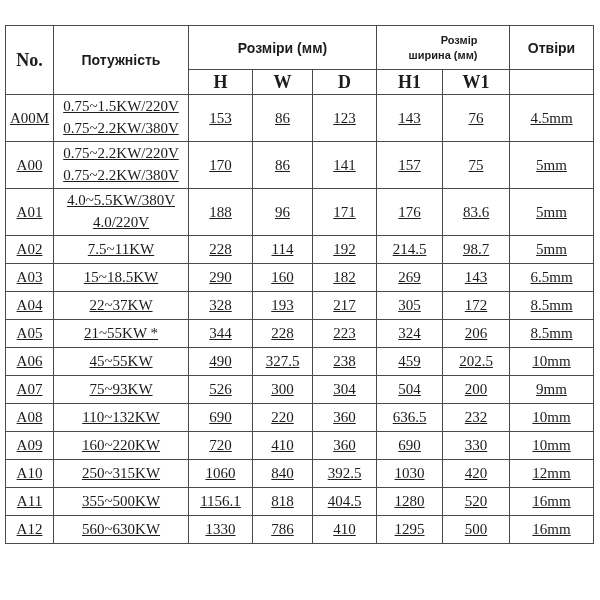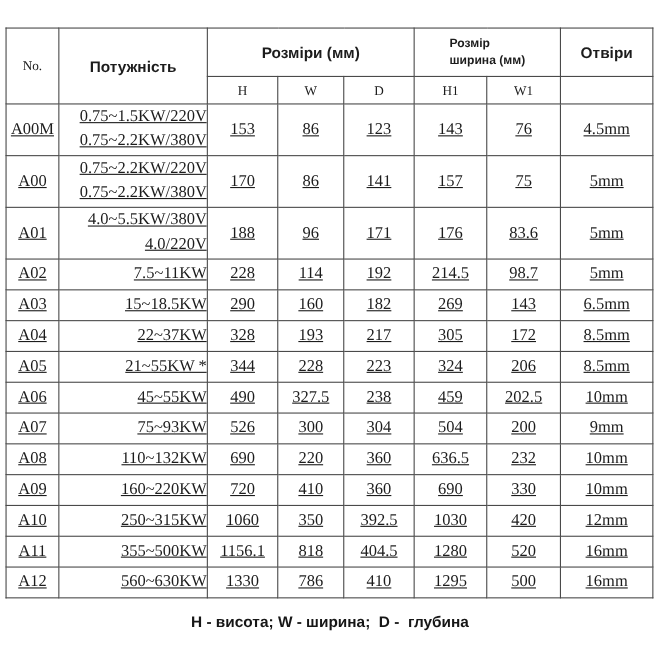--- a/index.html
+++ b/index.html
@@ -38,34 +38,34 @@
   tbody tr { height: 28px; text-decoration: underline; }
   tbody tr.tall { height: 47px; }
 
   .sans {
     font-family: "Liberation Sans", sans-serif;
     font-weight: bold;
     font-size: 14px;
   }
   .serif {
     font-family: "Liberation Serif", serif;
-    font-weight: normal;
-    font-size: 12px;
+    font-weight: bold;
+    font-size: 18px;
   }
   th.mount { font-size: 11px; }
   .mount-inner {
     display: inline-block;
-    text-align: left;
+    text-align: right;
     line-height: 1.35;
   }
   td.serifcell {
     font-family: "Liberation Serif", serif;
     font-size: 15px;
   }
-  td.power-cell div { line-height: 1.45; text-align: right; }
+  td.power-cell div { line-height: 1.45; }
 
   .footer {
     position: absolute;
     left: 0;
     top: 557px;
     width: 600px;
     text-align: center;
     font-family: "Liberation Sans", sans-serif;
     font-weight: bold;
     font-size: 14px;
@@ -246,21 +246,21 @@
             <td class="serifcell">690</td>
             <td class="serifcell">330</td>
             <td class="serifcell">10mm</td>
           </tr>
           <tr>
             <td class="serifcell">A10</td>
             <td class="serifcell power-cell">
               <div>250~315KW</div>
             </td>
             <td class="serifcell">1060</td>
-            <td class="serifcell">350</td>
+            <td class="serifcell">840</td>
             <td class="serifcell">392.5</td>
             <td class="serifcell">1030</td>
             <td class="serifcell">420</td>
             <td class="serifcell">12mm</td>
           </tr>
           <tr>
             <td class="serifcell">A11</td>
             <td class="serifcell power-cell">
               <div>355~500KW</div>
             </td>
@@ -279,14 +279,13 @@
             <td class="serifcell">1330</td>
             <td class="serifcell">786</td>
             <td class="serifcell">410</td>
             <td class="serifcell">1295</td>
             <td class="serifcell">500</td>
             <td class="serifcell">16mm</td>
           </tr>
         </tbody>
     </table>
   </div>
-  <div class="footer">H - висота; W - ширина;  D -  глубина</div>
 </div>
 
 </body></html>

